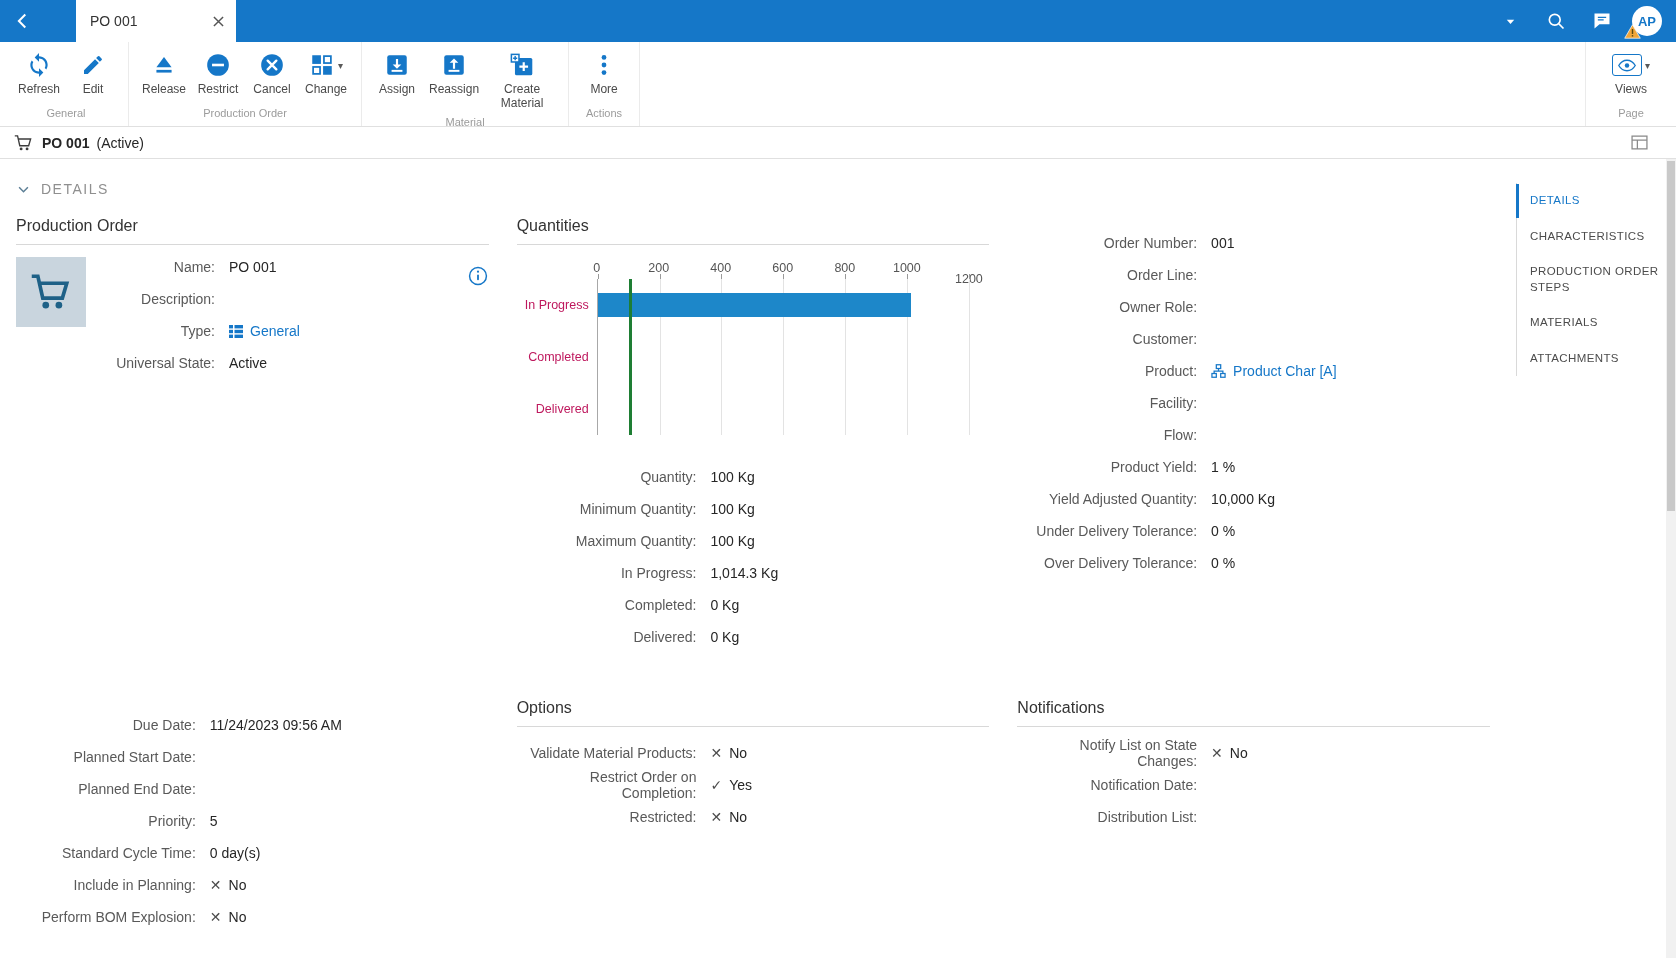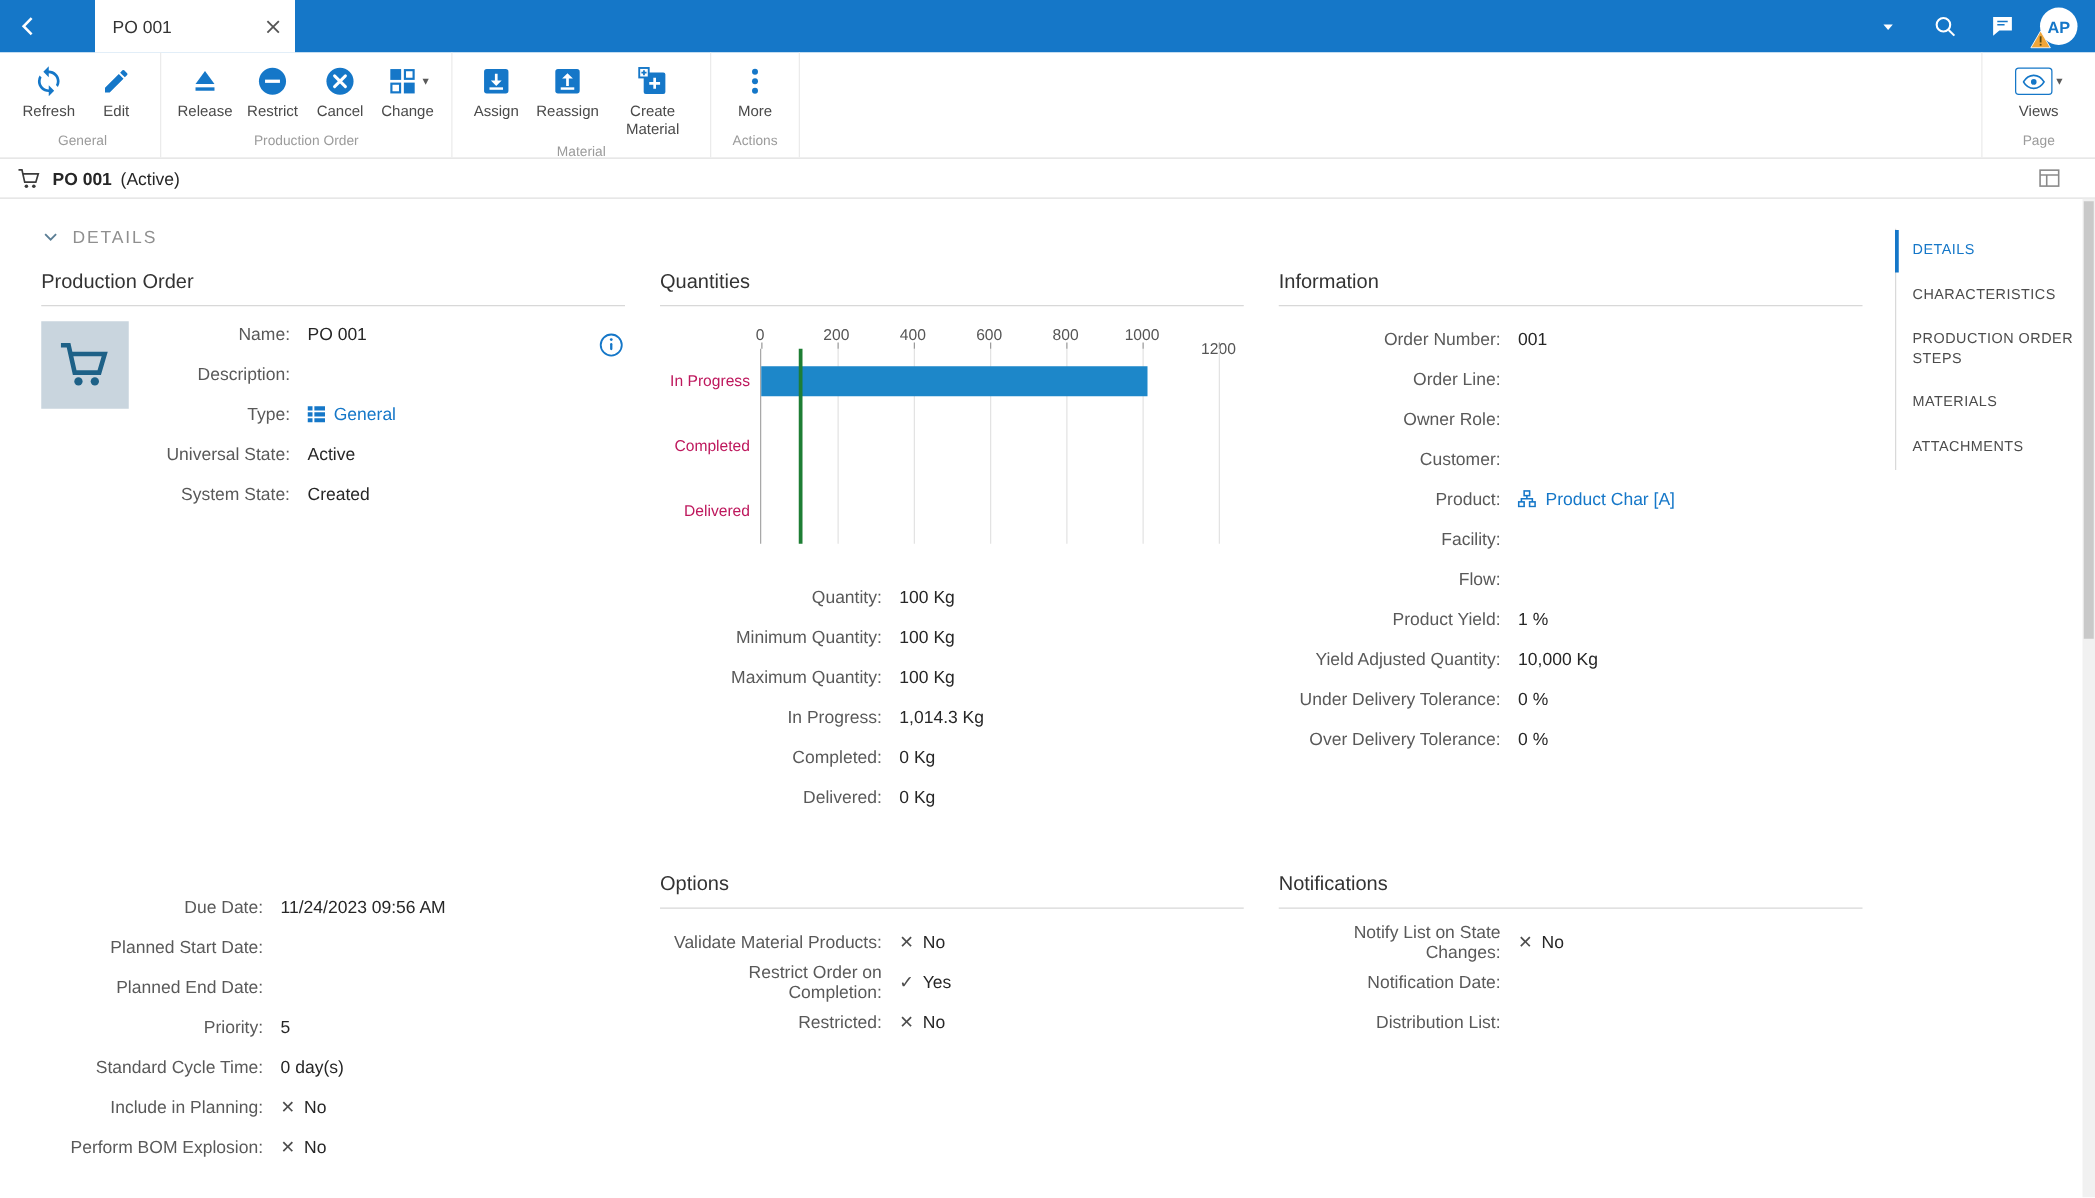--- a/index.html
+++ b/index.html
@@ -36,21 +36,21 @@
               display:flex; align-items:center; justify-content:center; }
 
   
   .titlebar{ height:32px; display:flex; align-items:center; padding:0 14px; border-bottom:1px solid #e0e0e0; }
   .cart-sm{ display:flex; color:#3c3c3c; line-height:0; }
   .pg-title{ font-weight:bold; margin-left:9px; }
   .pg-state{ margin-left:7px; }
   .popout{ margin-left:auto; margin-right:14px; display:flex; color:#8a8a8a; line-height:0; }
 
   
-  .content{ display:flex; height:799px; position:relative;padding-left:17px; }
+  .content{ display:flex; height:799px; position:relative; }
   .main{ flex:1; min-width:0; padding:0 26px 0 16px; }
   .details-head{ display:flex; align-items:center; gap:10px; margin-top:22px; color:#5b7e95; cursor:pointer; }
   .details-title{ font-size:14px; letter-spacing:1.5px; color:#8f8f8f; }
   .grid{ display:grid; grid-template-columns:repeat(3,1fr); column-gap:28px; row-gap:46px; margin-top:20px; }
   .panel h3{ font-size:16px; font-weight:500; color:#333; margin:0; padding-bottom:9px; border-bottom:1px solid #d8d8d8; }
   .fields{ margin-top:10px; }
   .frow{ display:flex; align-items:center; min-height:32px; }
   .flabel{ flex:0 0 41%; text-align:right; padding-right:14px; color:#595959; }
   .fvalue{ display:flex; align-items:center; gap:7px; color:#262626; }
   .fvalue.link{ color:var(--accent); cursor:pointer; }
@@ -343,26 +343,20 @@
                   </span>
                   <span>General</span>
                 </span>
               </div>
               <div class="frow">
                 <span class="flabel">Universal State:</span>
                 <span class="fvalue">
                   <span>Active</span>
                 </span>
               </div>
-              <div class="frow">
-                <span class="flabel">System State:</span>
-                <span class="fvalue">
-                  <span>Created</span>
-                </span>
-              </div>
             </div>
           <button class="info-btn">
             <svg width="22" height="22" viewBox="0 0 24 24">
                 <circle cx="12" cy="12" r="9.2" fill="none" stroke="currentColor" stroke-width="1.6"></circle>
                 <rect x="11" y="10.3" width="2" height="6.2" rx="1" fill="currentColor"></rect>
                 <circle cx="12" cy="7.3" r="1.2" fill="currentColor"></circle>
               </svg>
           </button>
         </div>
       </section>
@@ -434,21 +428,20 @@
             <div class="frow">
               <span class="flabel">Delivered:</span>
               <span class="fvalue">
                 <span>0 Kg</span>
               </span>
             </div>
           </div>
       </section>
 
       <section class="panel">
-        <h3>Information</h3>
         <div class="fields">
             <div class="frow">
               <span class="flabel">Order Number:</span>
               <span class="fvalue">
                 <span>001</span>
               </span>
             </div>
             <div class="frow">
               <span class="flabel">Order Line:</span>
               <span class="fvalue">

